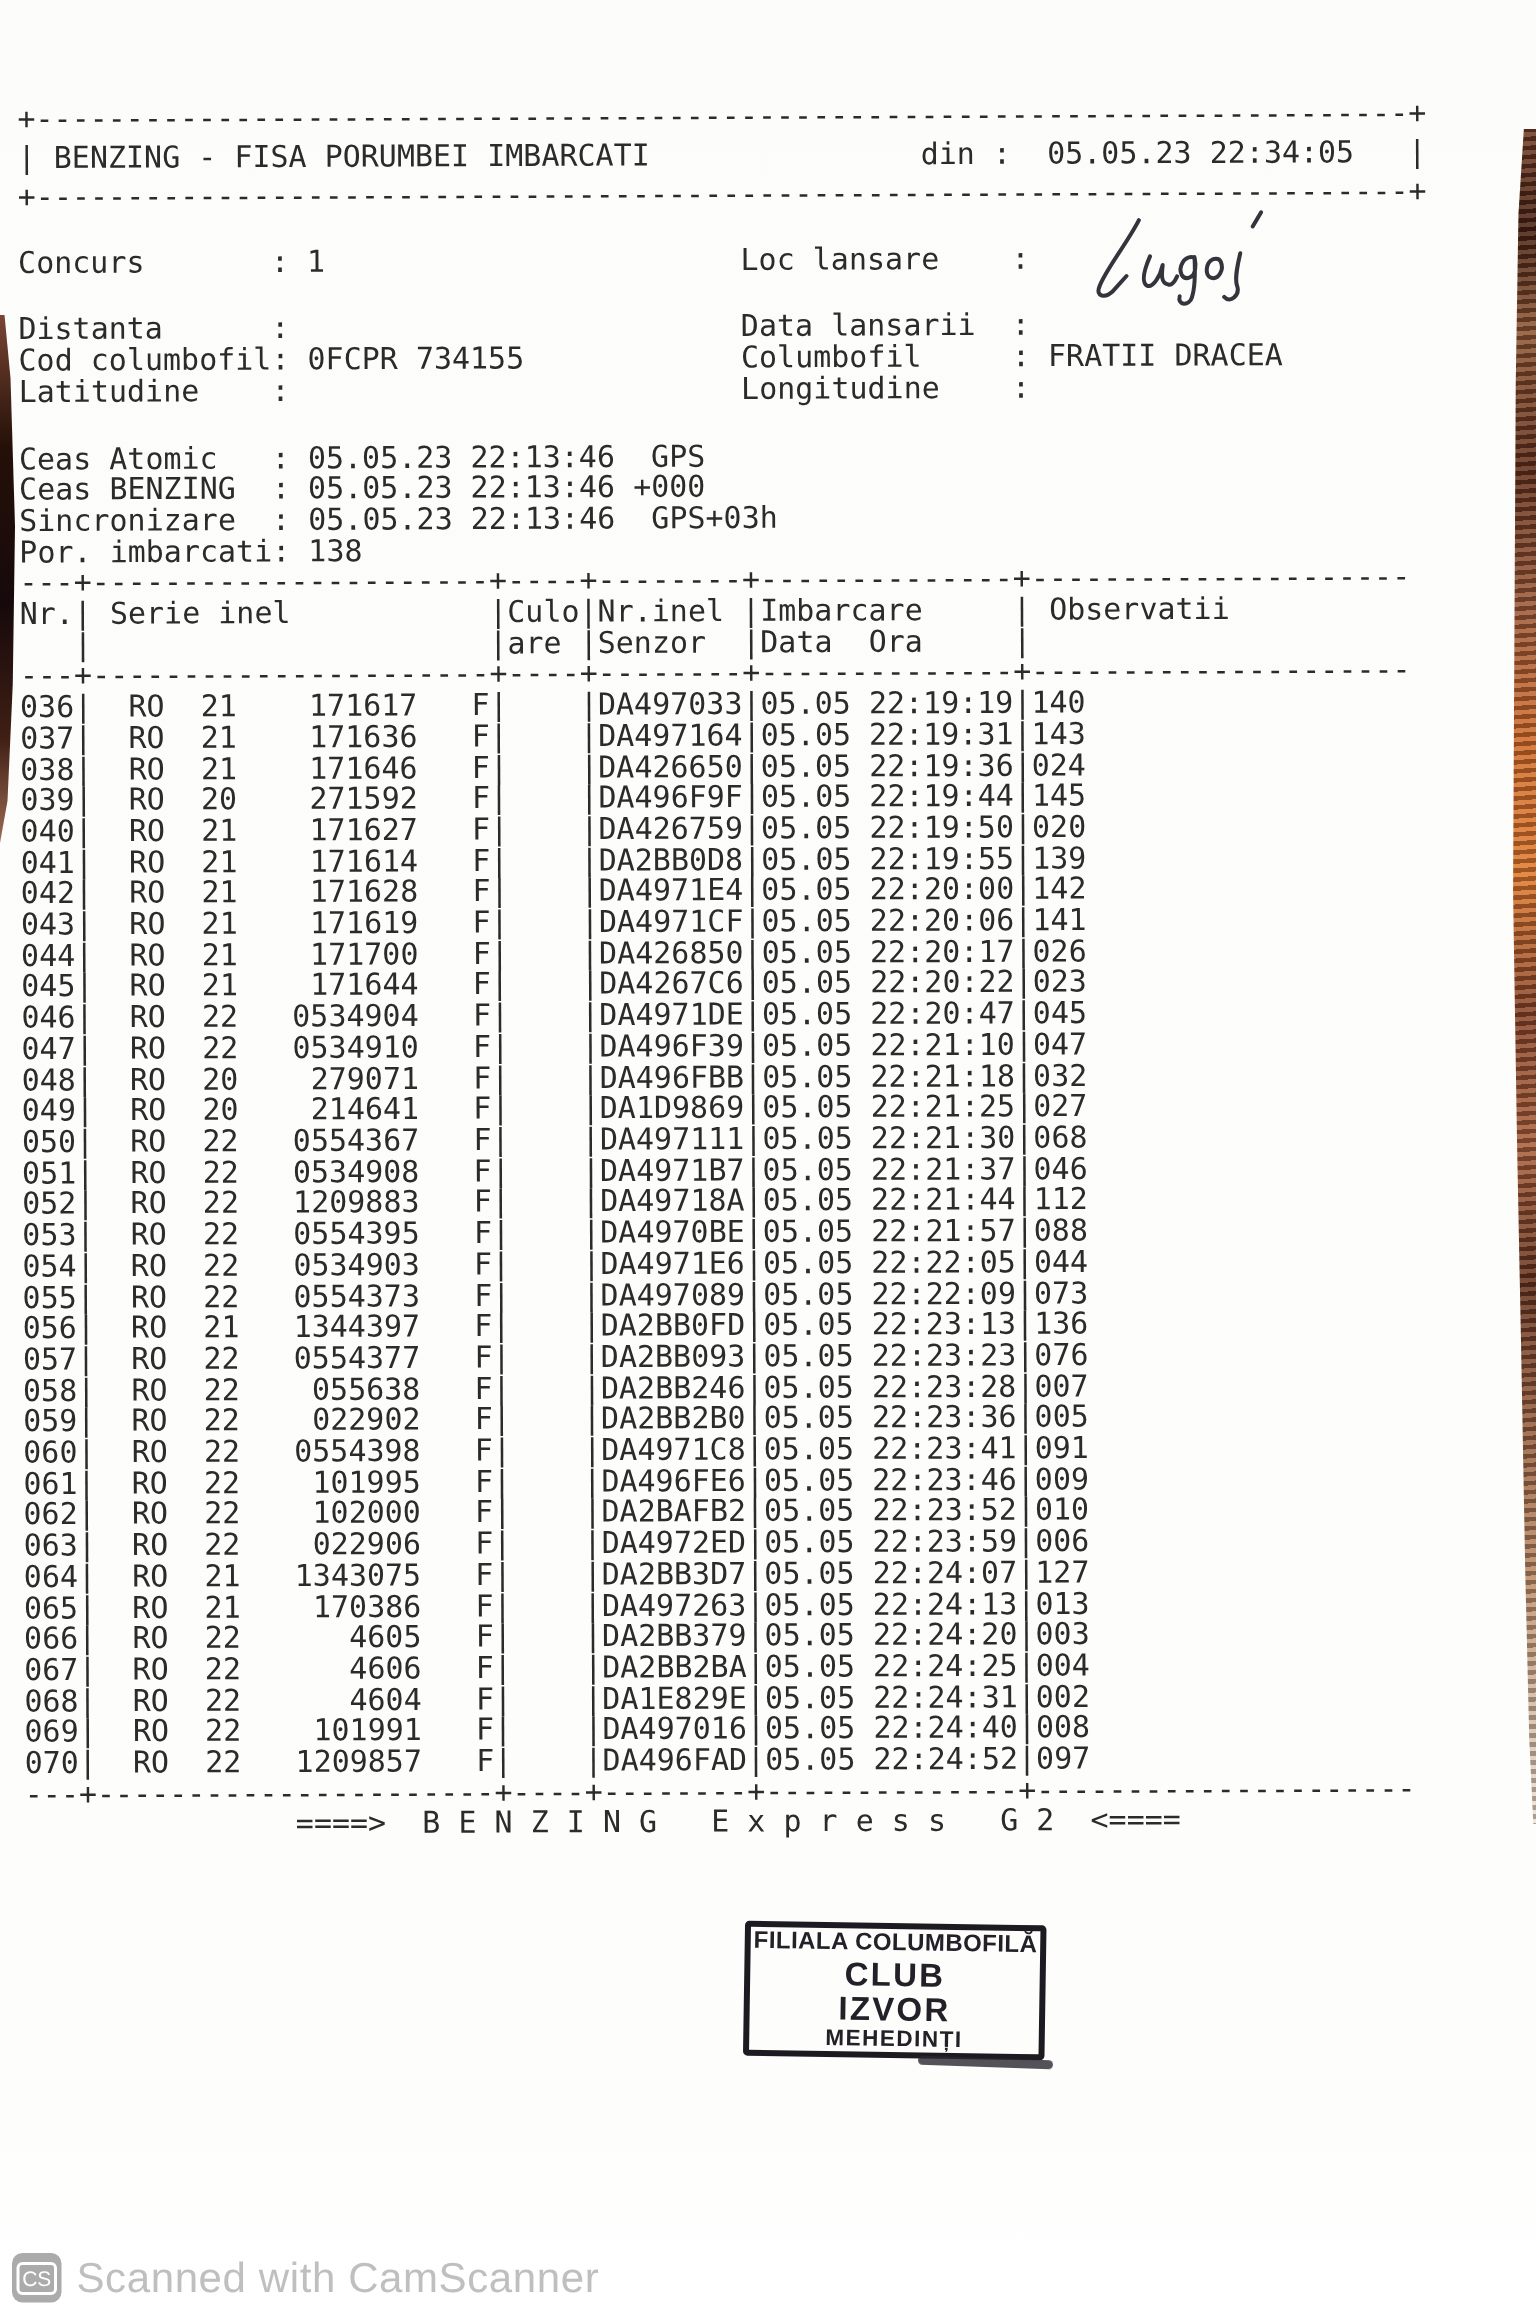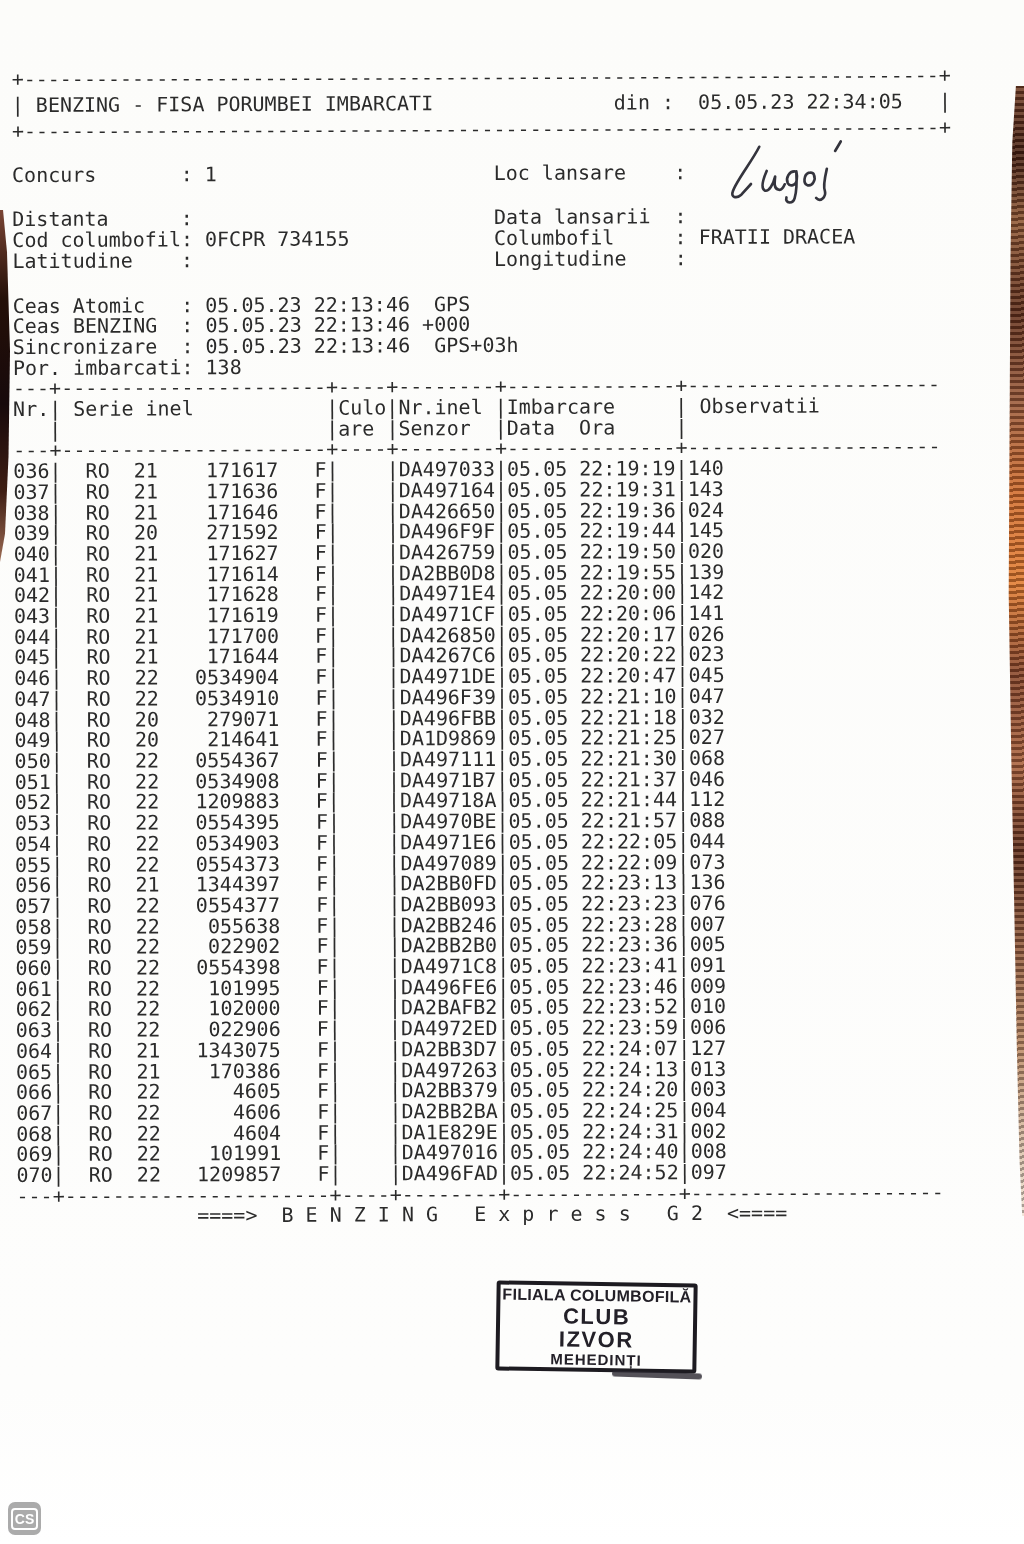--- a/index.html
+++ b/index.html
@@ -66,21 +66,21 @@
   .scanner {
     position:absolute; left:8px; top:1502px; display:flex; align-items:center; gap:10px;
     font-family:"Liberation Sans", sans-serif;
   }
   .cs-badge {
     width:33px; height:33px; background:#ababab; border-radius:7px;
     display:flex; align-items:center; justify-content:center;
   }
   .cs-badge span {
     border:2px solid #ffffff; border-radius:4px; padding:0 2px;
-    color:#ffffff; font-weight:bold; font-size:14px; line-height:18px;
+    color:#ffffff; font-weight:normal; font-size:14px; line-height:18px;
   }
   .cs-text { color:#bfbfbf; font-size:28px; letter-spacing:0.4px; }
 </style>
 </head>
 <body>
 
 <div class="page">
 
   <div class="edge-left"></div>
   <div class="edge-right"></div>
@@ -161,15 +161,16 @@
     <div class="s2">CLUB</div>
     <div class="s3">IZVOR</div>
     <div class="s4">MEHEDINȚI</div>
   </div>
   <div class="stamp-smudge"></div>
 
   <div class="scanner">
     <div class="cs-badge">
       <span>CS</span>
     </div>
+    <span class="cs-text">Scanned with CamScanner</span>
   </div>
 
 </div>
 
 </body></html>

